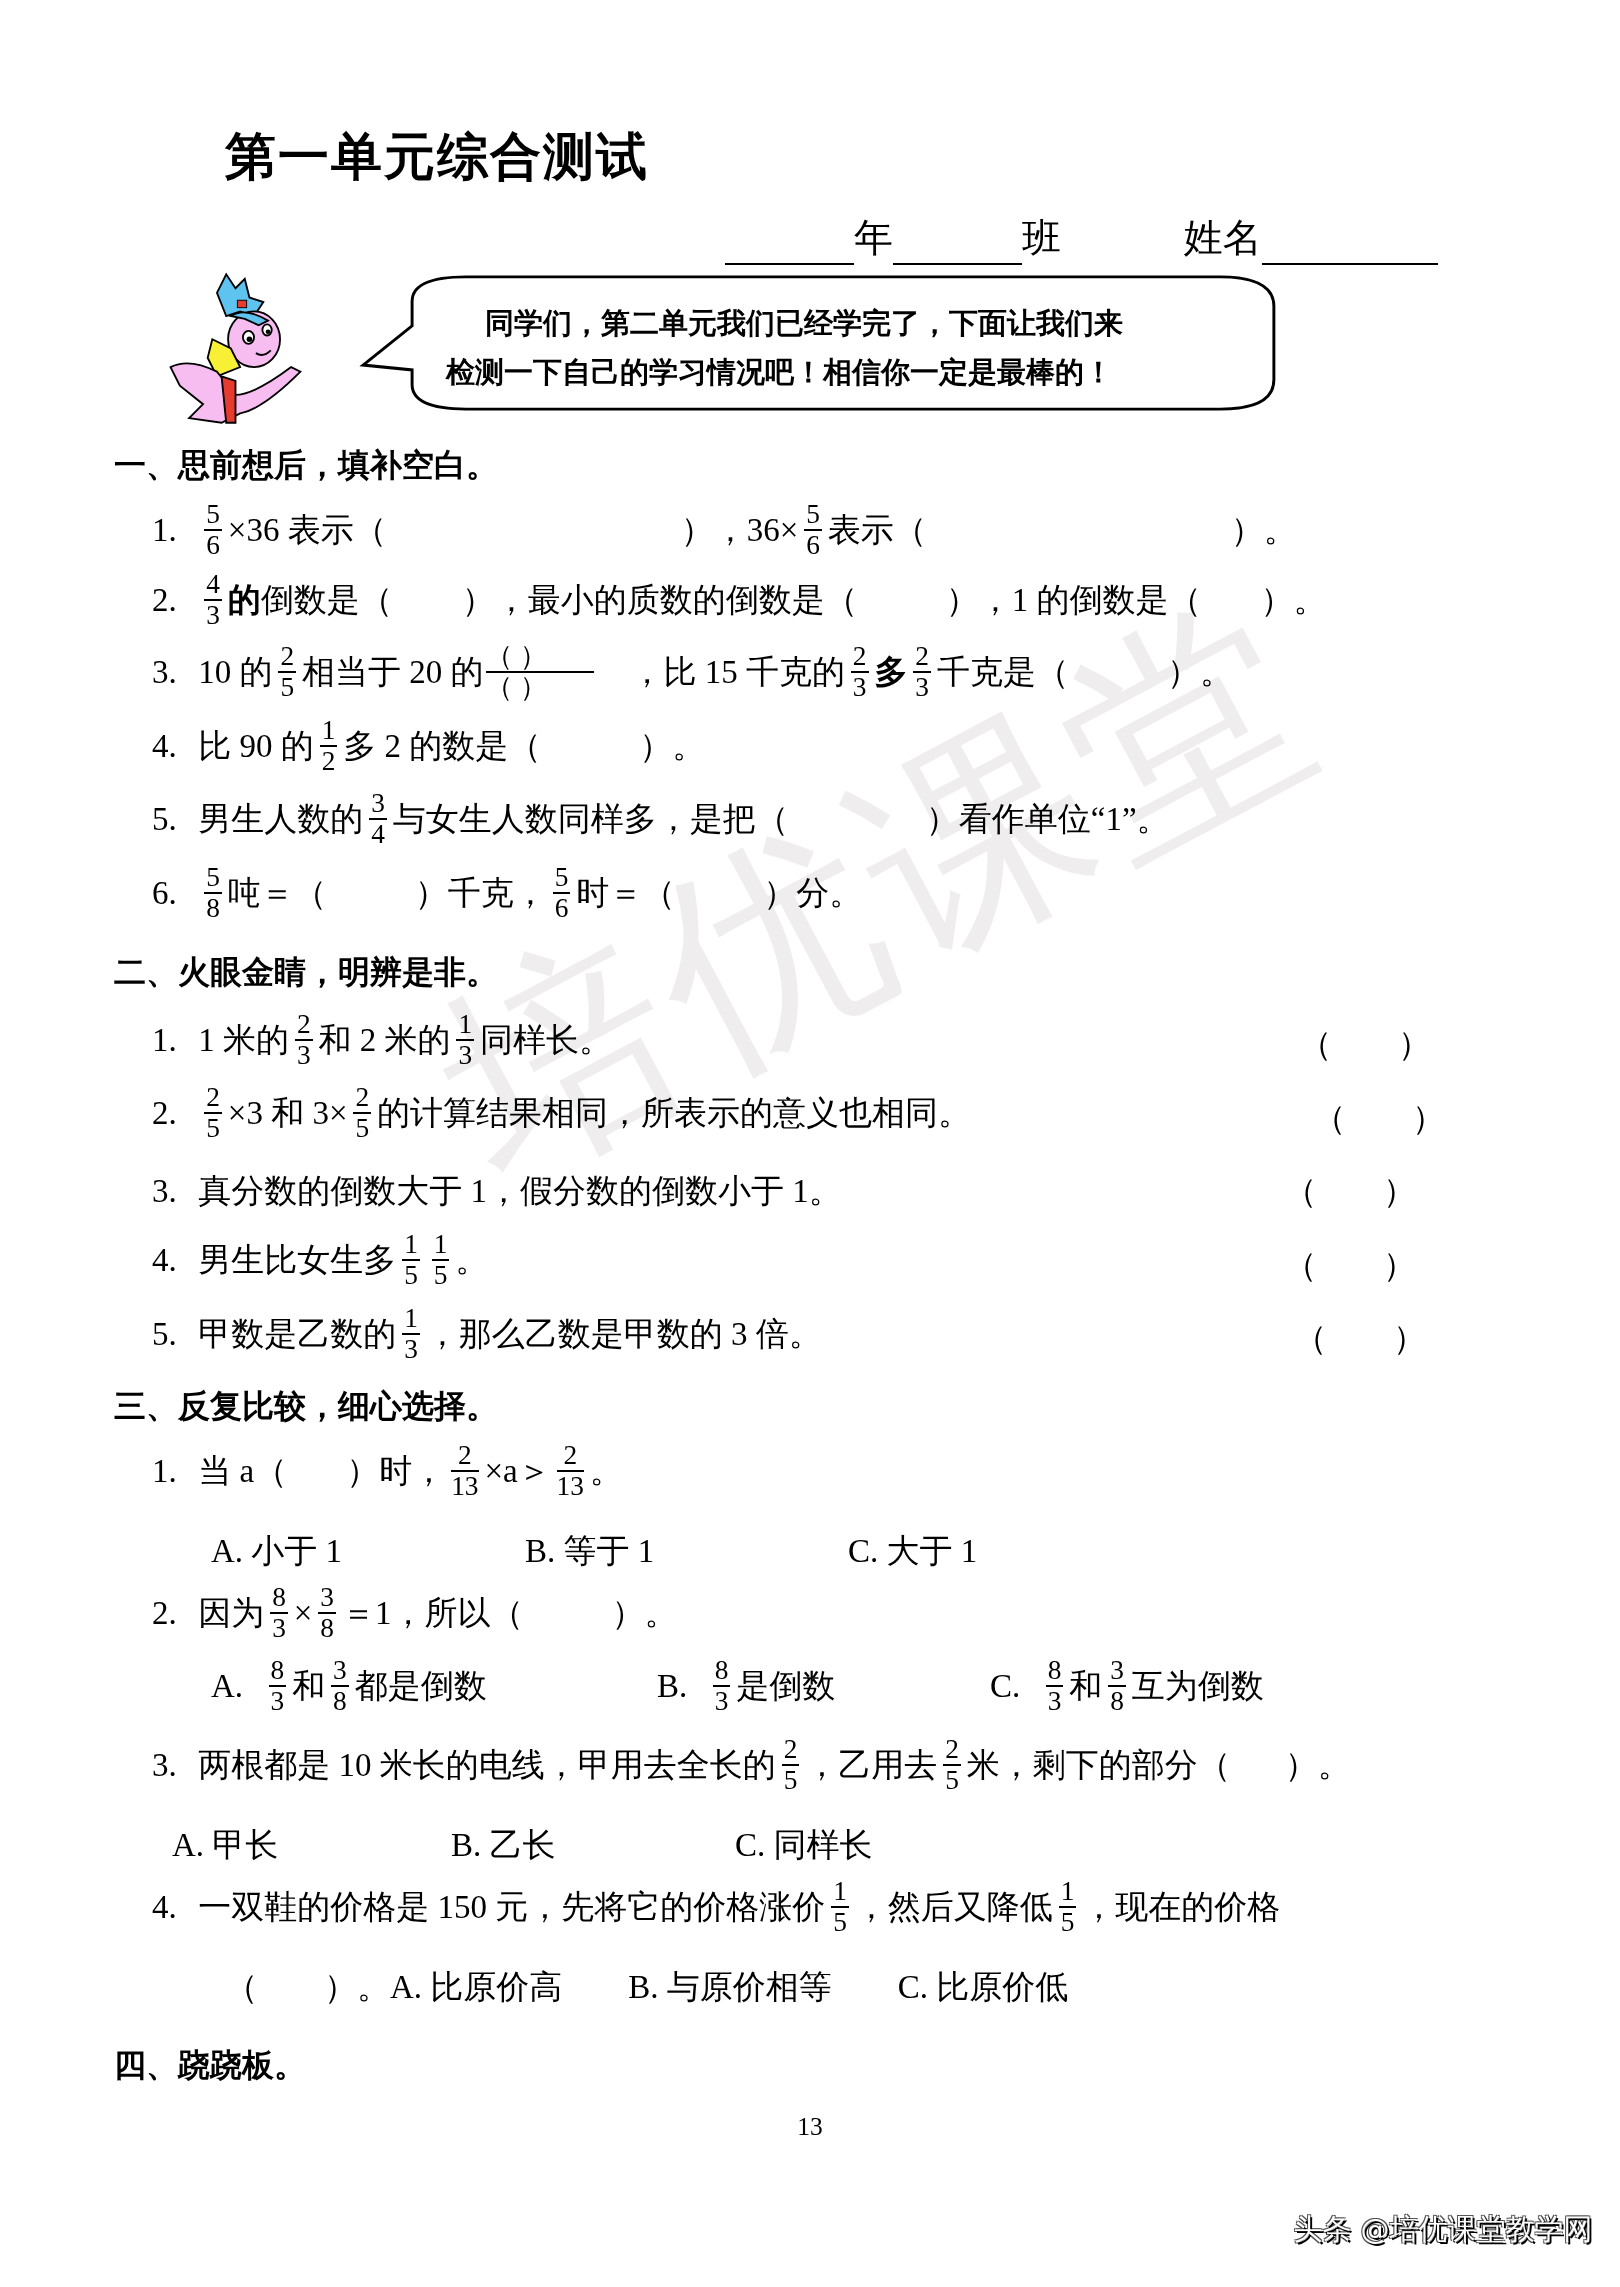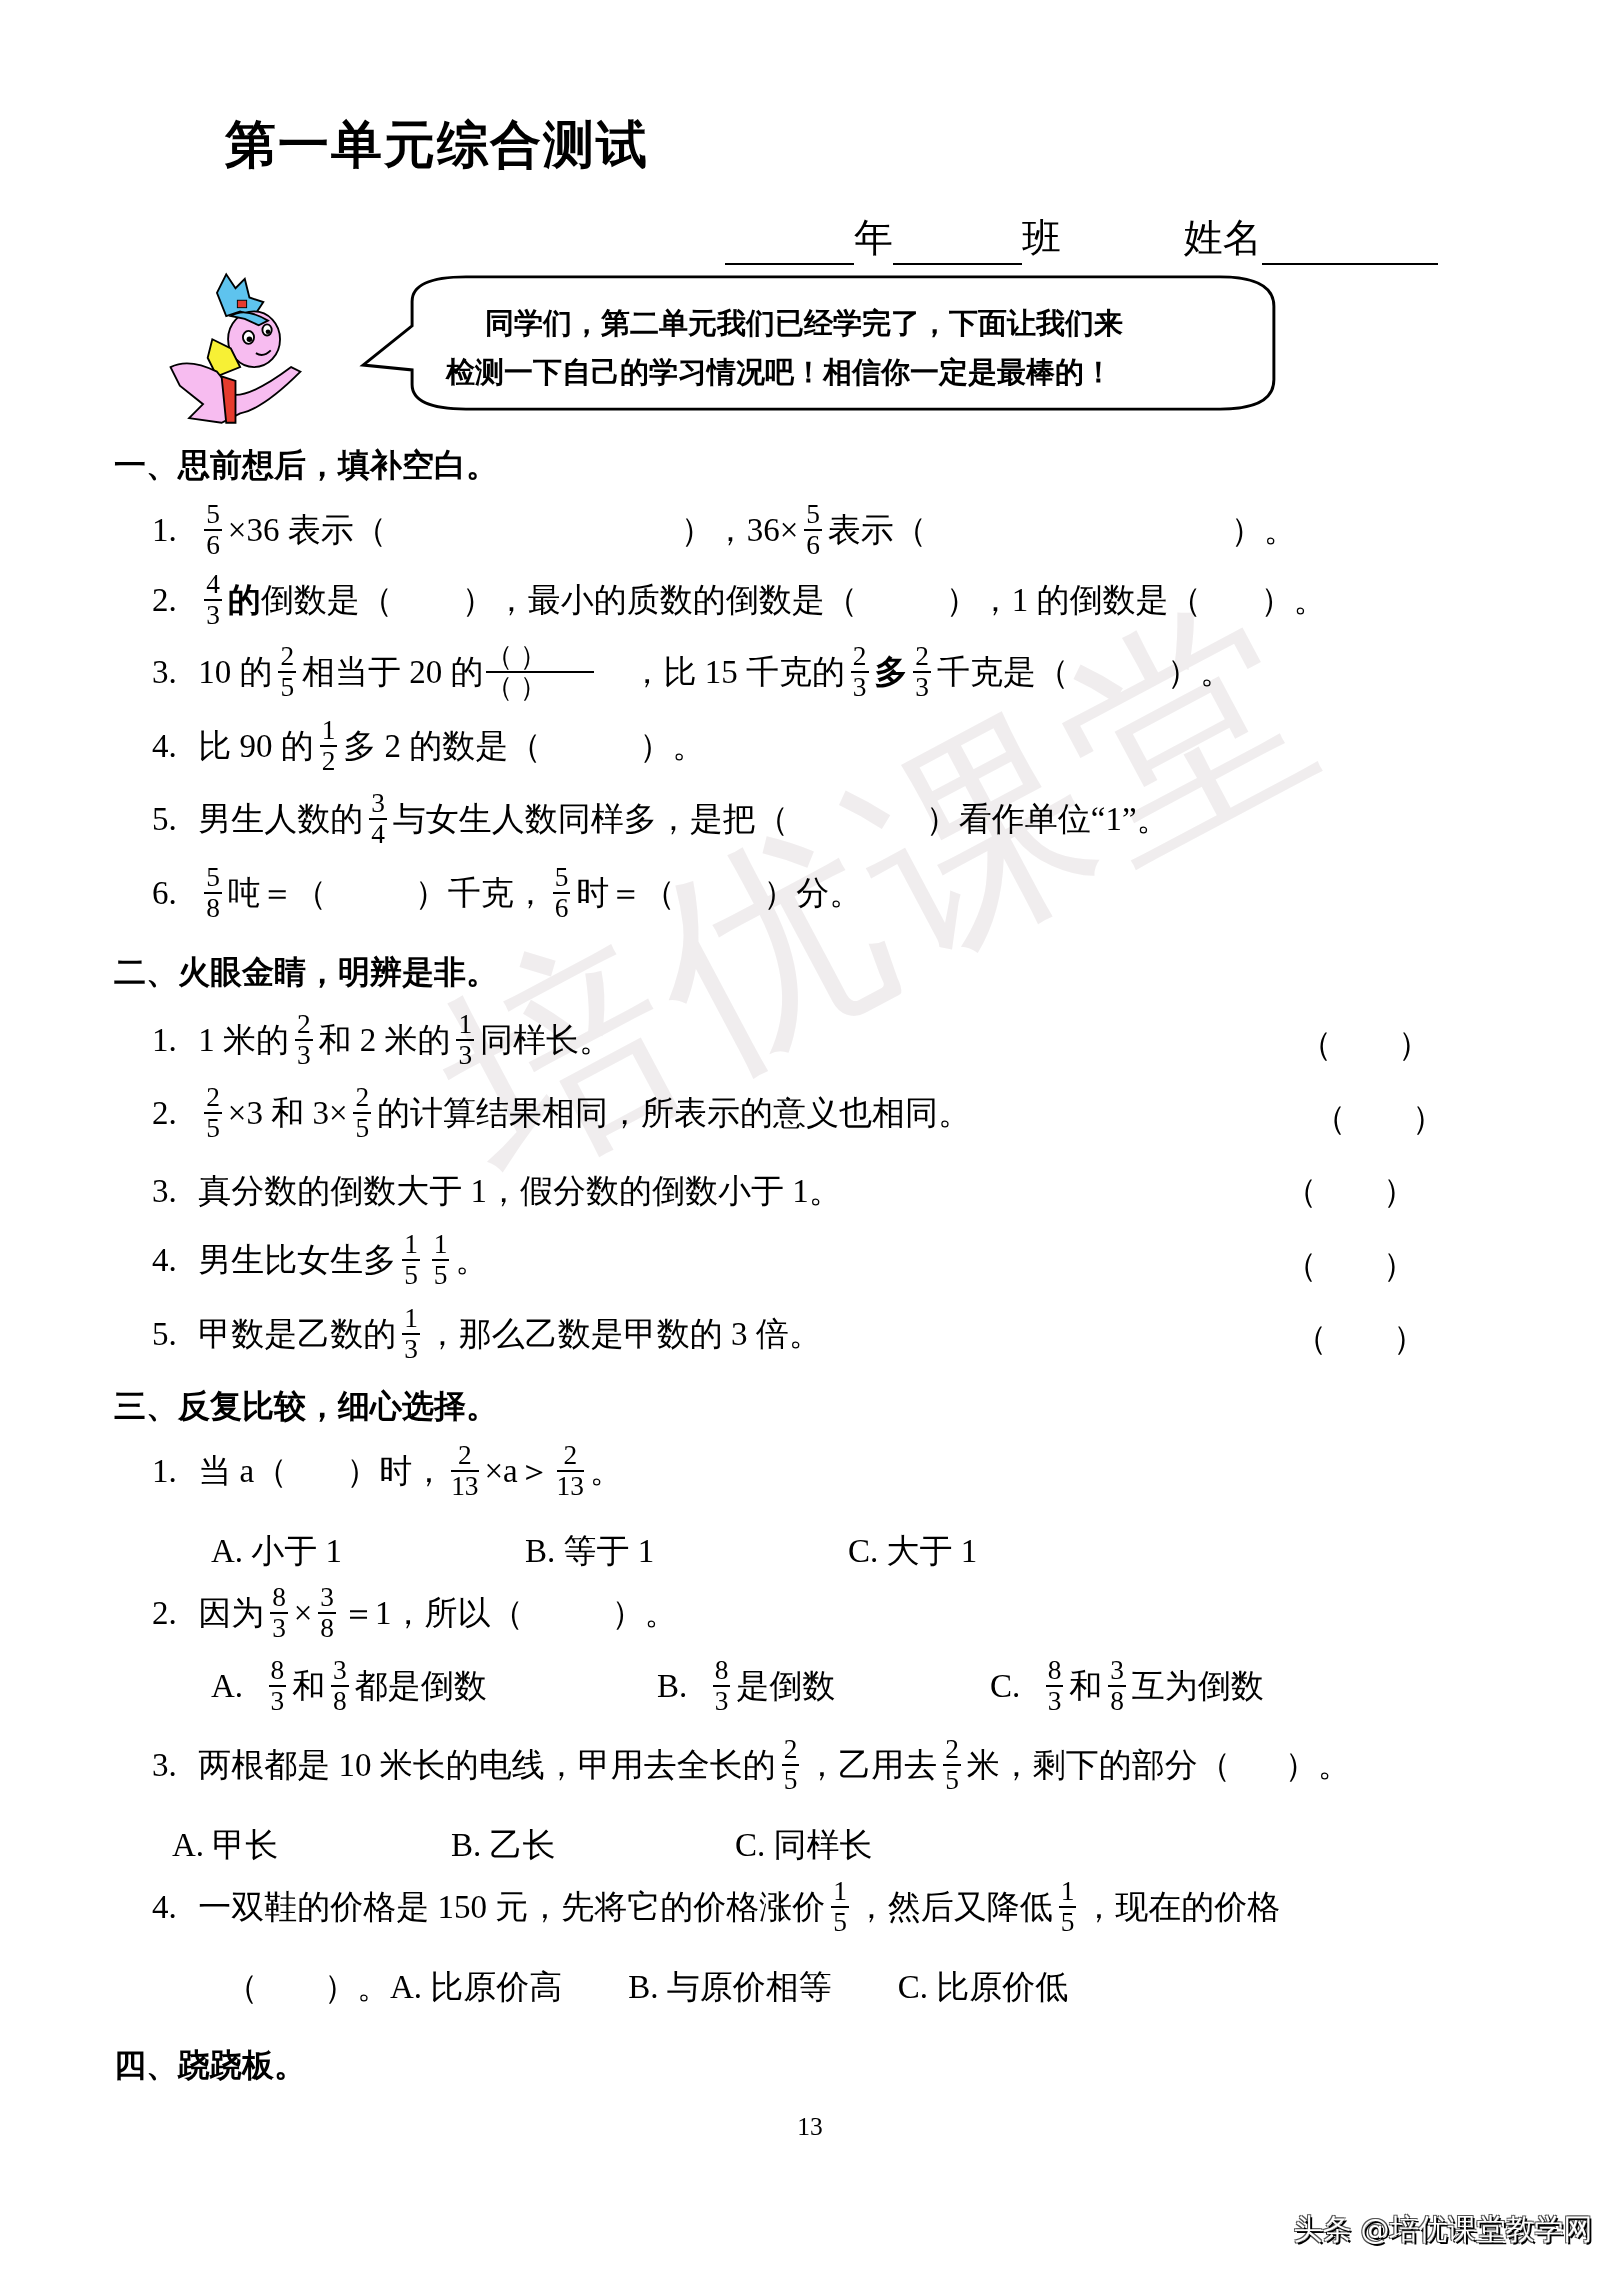--- a/index.html
+++ b/index.html
@@ -1,19 +1,19 @@
 <!DOCTYPE html>
 <html><head>
 <meta charset="utf-8">
 <style>
   html, body { margin:0; padding:0; background:#ffffff; }
   body { width:1620px; height:2288px; position:relative; overflow:hidden;
          font-family: "Liberation Serif", "DejaVu Serif", serif; color:#000; }
   .abs { position:absolute; }
-  .title { left:225px; top:111px; font-family:Liberation Mono, monospace; font-weight:bold; font-size:51px; letter-spacing:2px; }
+  .title { left:225px; top:123px; font-family:Liberation Mono, monospace; font-weight:bold; font-size:51px; letter-spacing:2px; }
   .classline { top:211px; font-family:"DejaVu Sans", sans-serif; font-size:39px; }
   .blank { display:inline-block; border-bottom:2px solid #000; height:39px; vertical-align:bottom; }
   .bubble { left:358px; top:272px; width:921px; height:142px; }
   .bubble-text { position:absolute; left:88px; top:27.4px; width:804px; font-family:"DejaVu Sans", sans-serif; font-weight:bold; font-size:29px; line-height:49px; }
   .mascot { left:152px; top:265px; width:167px; height:167px; }
   .section { left:114px; font-family:"DejaVu Sans", sans-serif; font-weight:bold; font-size:32px; }
   .line { left:152px; font-size:33px; white-space:nowrap; display:flex; align-items:center; }
   .line > * { flex:none; }
   .frac { display:inline-flex; flex-direction:column; align-items:center; vertical-align:middle; margin:0 5.9px; font-size:27.4px; line-height:29px; }
   .frac .num { padding:0 2px; }

